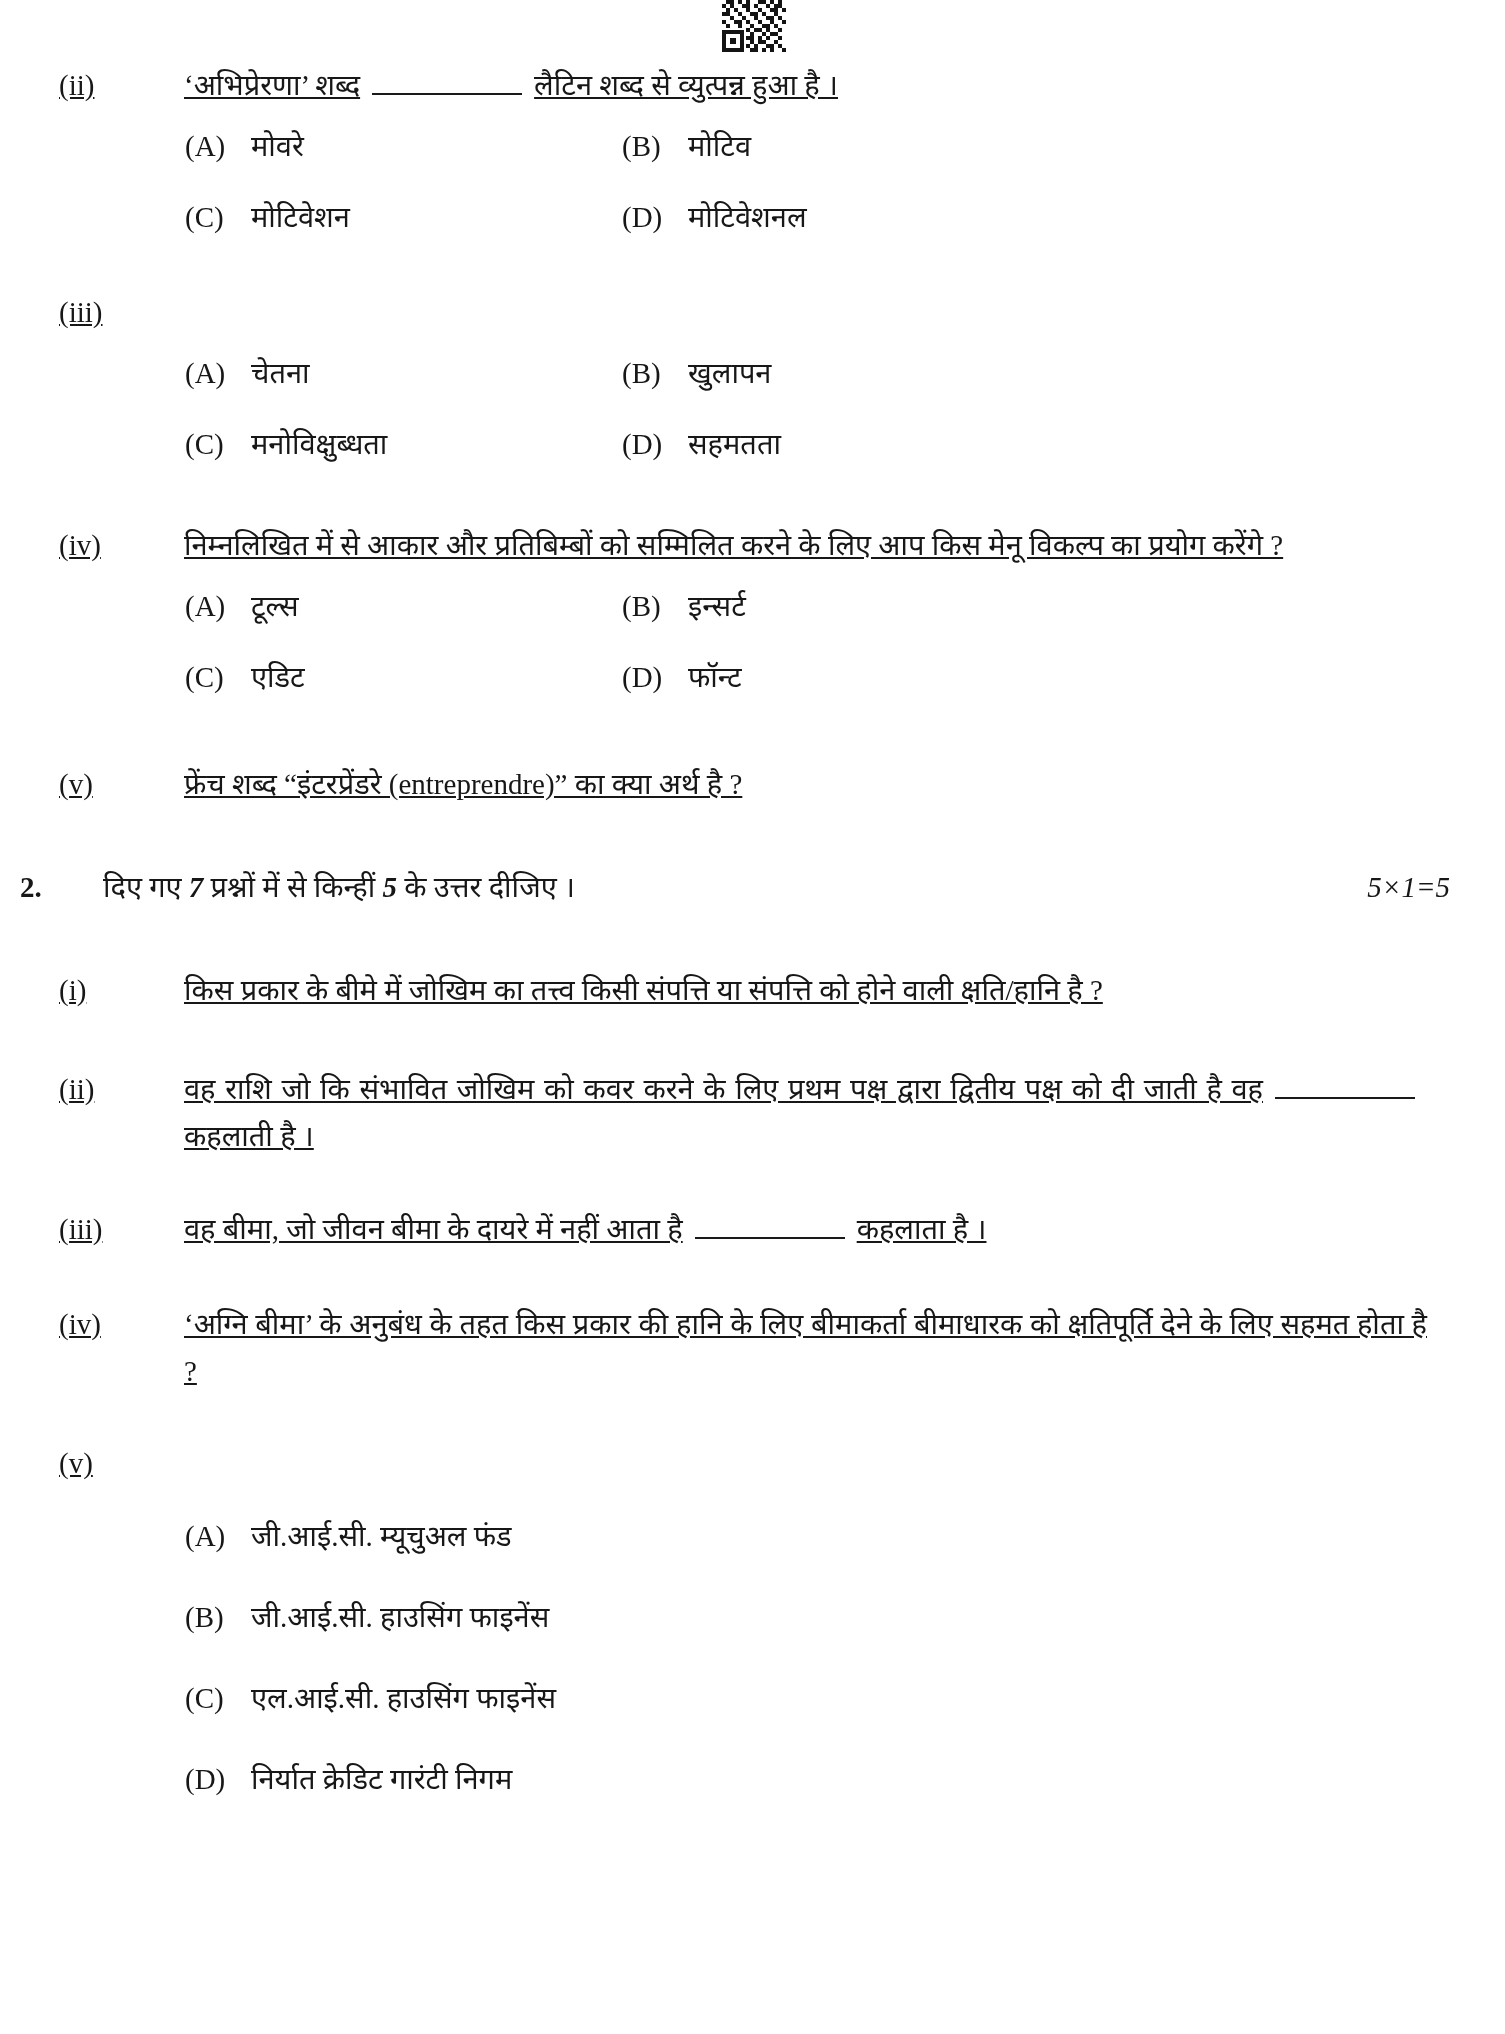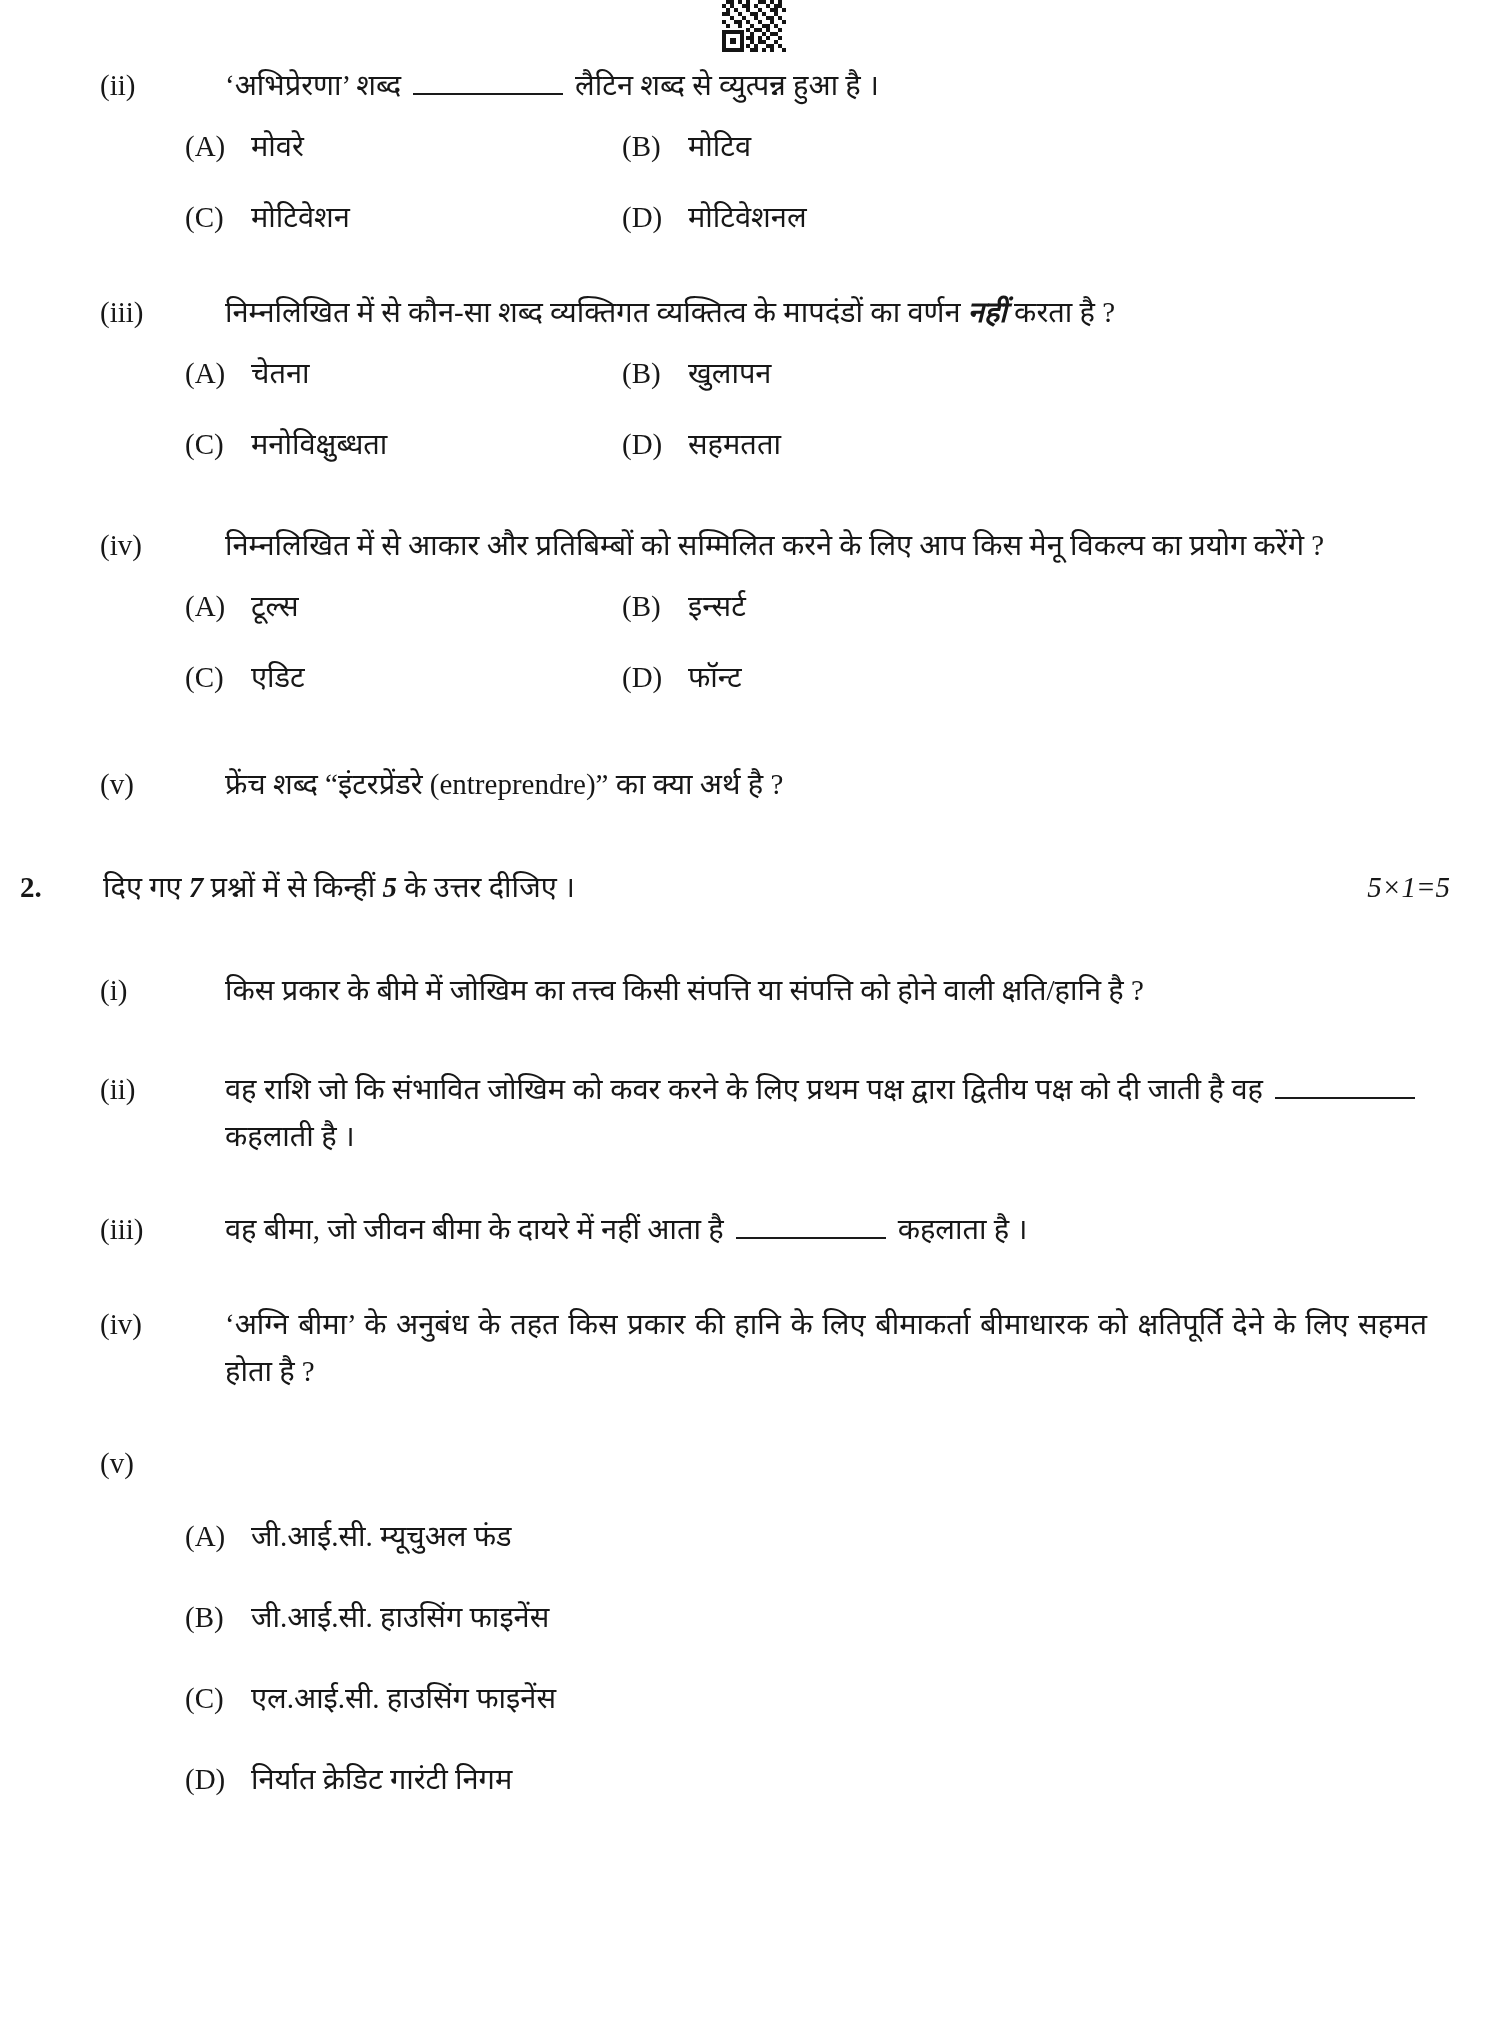--- a/index.html
+++ b/index.html
@@ -9,21 +9,21 @@
     background:#ffffff;
     color:#171717;
     font-family:"Liberation Serif","DejaVu Serif",serif;
     font-size:29px;
     line-height:1.62;
     overflow:hidden;
   }
   .qr{position:absolute;left:722px;top:0;}
   .content{padding-top:62px;}
 
-  .q-row{display:flex;padding-left:100px;padding-right:78px;}
+  .q-row{display:flex;padding-left:59px;padding-right:78px;text-decoration:underline;}
   .q-num{width:82px;flex-shrink:0;}
   .q-text{flex:1;text-align:justify;margin-left:43px;}
 
   .blank{
     display:inline-block;width:150px;height:.95em;
     border-bottom:2.5px solid #1a1a1a;
     margin:0 12px;vertical-align:baseline;
   }
   .blank.w140{width:140px;}
   .emph{font-weight:bold;font-style:italic;}
@@ -150,25 +150,20 @@
         <span class="opt-text">मोटिवेशन</span>
       </div>
       <div class="opt">
         <span class="opt-label">(D)</span>
         <span class="opt-text">मोटिवेशनल</span>
       </div>
     </div>
 
     <div class="q-row">
       <div class="q-num">(iii)</div>
-      <div class="q-text">
-        <span>निम्नलिखित में से कौन-सा शब्द व्यक्तिगत व्यक्तित्व के मापदंडों का वर्णन</span>
-        <span class="emph">नहीं</span>
-        <span>करता है ?</span>
-      </div>
     </div>
     <div class="opt-grid mb54">
       <div class="opt">
         <span class="opt-label">(A)</span>
         <span class="opt-text">चेतना</span>
       </div>
       <div class="opt">
         <span class="opt-label">(B)</span>
         <span class="opt-text">खुलापन</span>
       </div>

